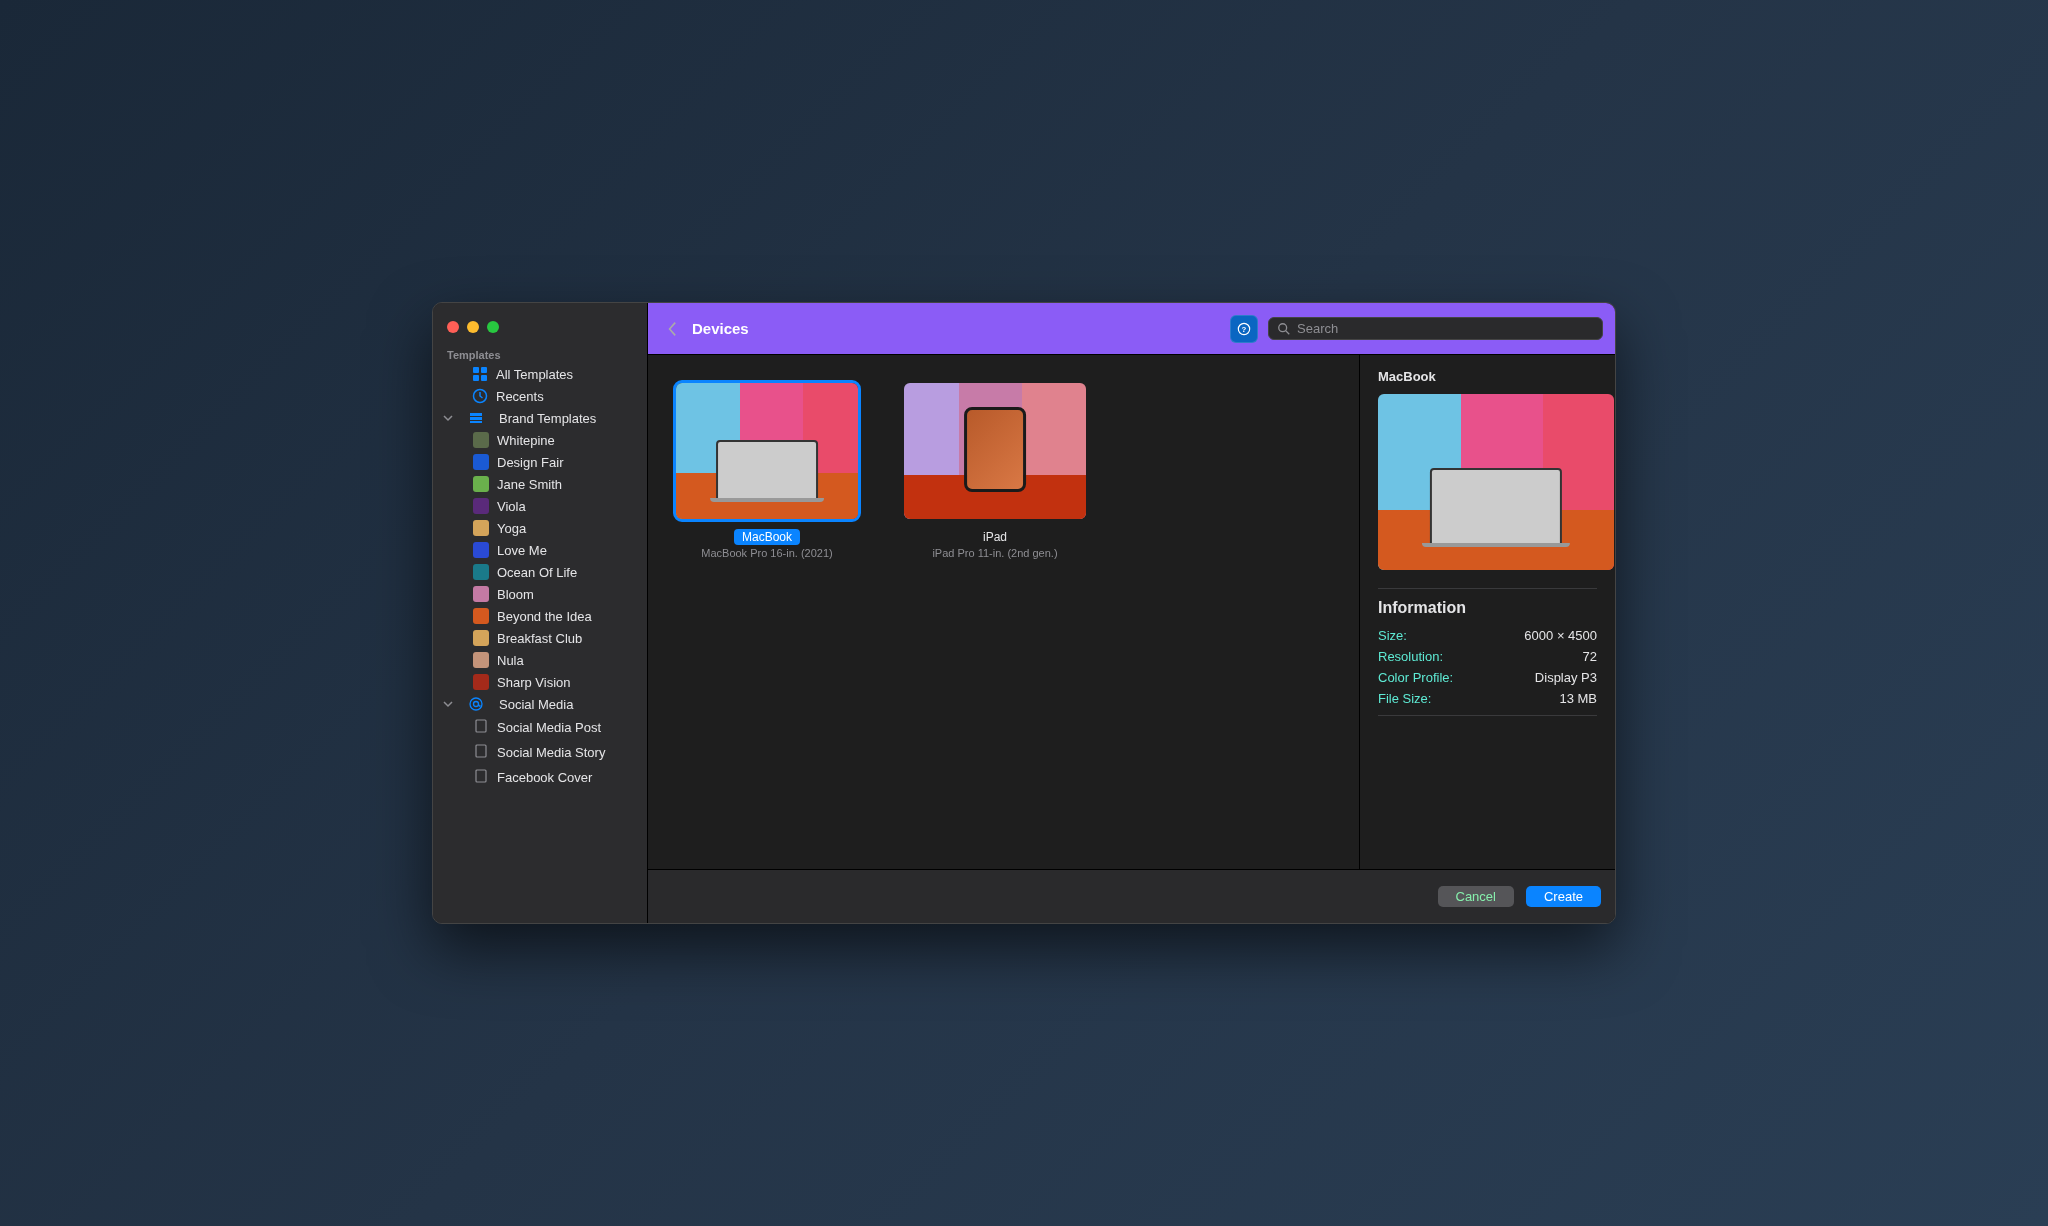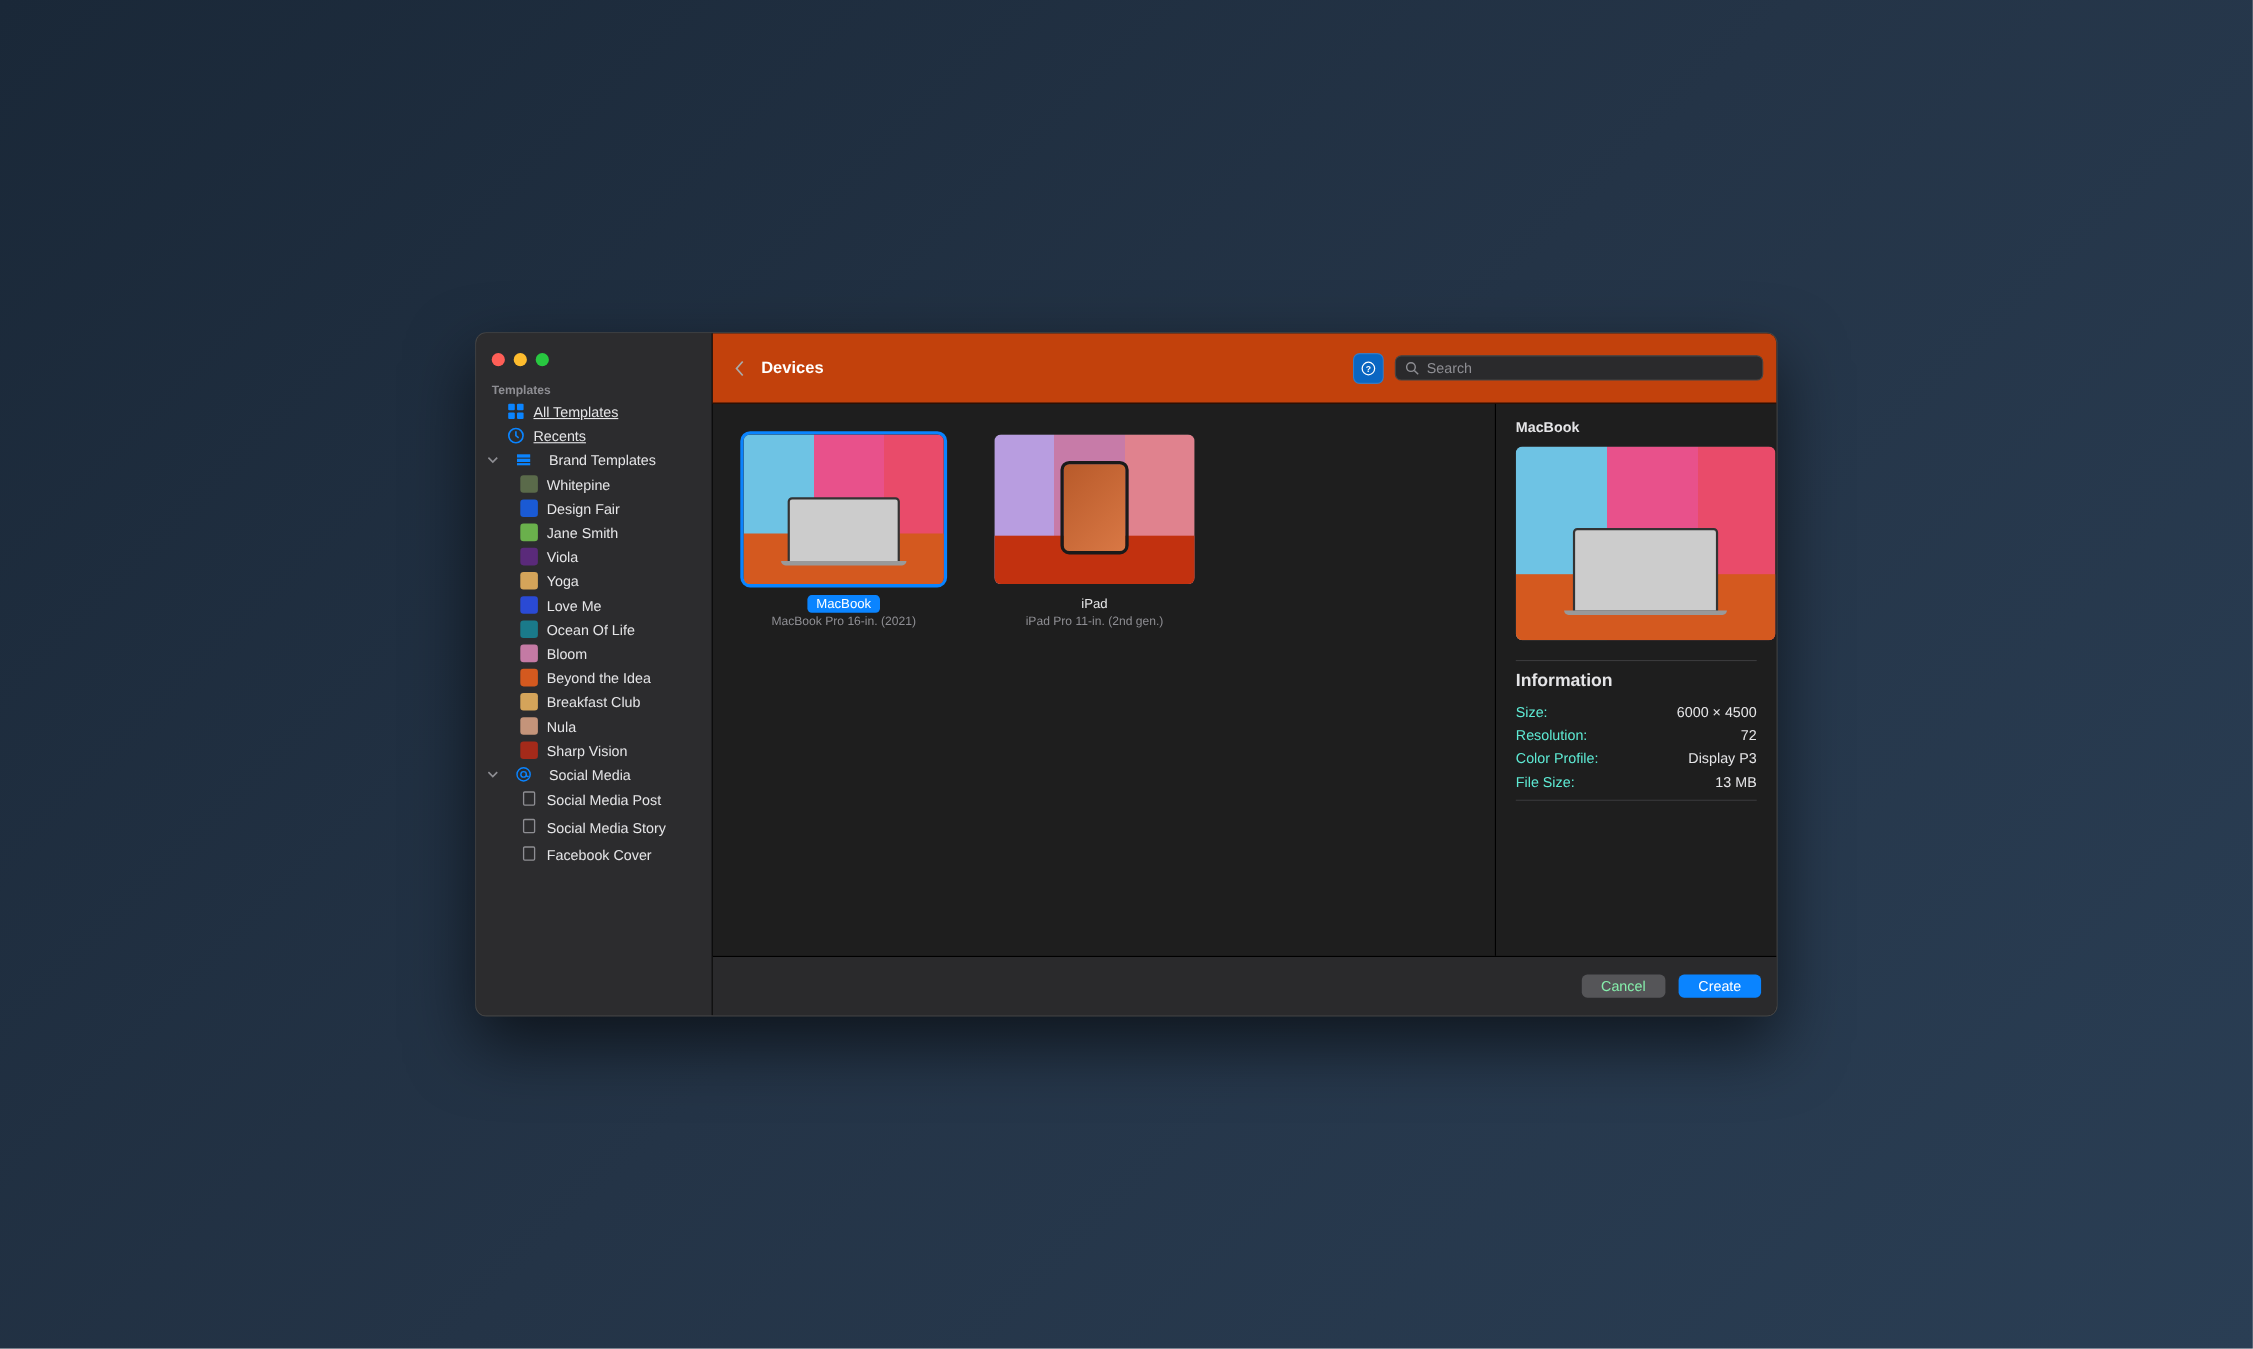--- a/index.html
+++ b/index.html
@@ -33,21 +33,21 @@
 .sb-section-label {
   color: #8e8e93; font-size: 11px; font-weight: 600;
   padding: 4px 14px 2px;
 }
 .sb-item {
   display: flex; align-items: center; gap: 8px;
   padding: 3px 14px 3px 22px;
   color: #e5e5e7; font-size: 13px;
   cursor: pointer;
 }
-.sb-item.top { padding-left: 28px; text-decoration: underline; }
+.sb-item.top { padding-left: 39px; }
 .sb-item .icon { width: 16px; height: 16px; display:flex; align-items:center; justify-content:center; flex-shrink:0; }
 .sb-item .icon.blue svg { fill: #0a84ff; }
 .sb-group-header {
   display: flex; align-items: center; gap: 15px;
   padding: 3px 10px;
   color: #e5e5e7; font-size: 13px;
   cursor: pointer;
 }
 .sb-group-header .chev { width:10px; color:#8e8e93; }
 .sb-group-header .gicon { width:16px; height:16px; display:flex; align-items:center; justify-content:center; }
@@ -57,25 +57,25 @@
   color: #e5e5e7; font-size: 13px;
   cursor: pointer;
 }
 .thumb { width:16px; height:16px; border-radius:3px; flex-shrink:0; }
 .content {
   flex: 1;
   display: flex; flex-direction: column;
   background: #1e1e1e;
 }
 .toolbar {
-  height: 64px;
+  height: 52px;
   display: flex; align-items: center;
   padding: 0 12px;
   border-bottom: 1px solid #000;
-  background: #c2410c;
+  background: #8b5cf6;
 }
 .back-btn {
   width: 24px; height: 24px; display:flex; align-items:center; justify-content:center;
   color: #aaa; cursor:pointer; margin-right: 8px;
 }
 .toolbar-title { color: #fff; font-size: 15px; font-weight: 600; }
 .toolbar-spacer { flex: 1; }
 .help-btn {
   width: 28px; height: 28px; border-radius: 6px;
   background: #0a66c2;

